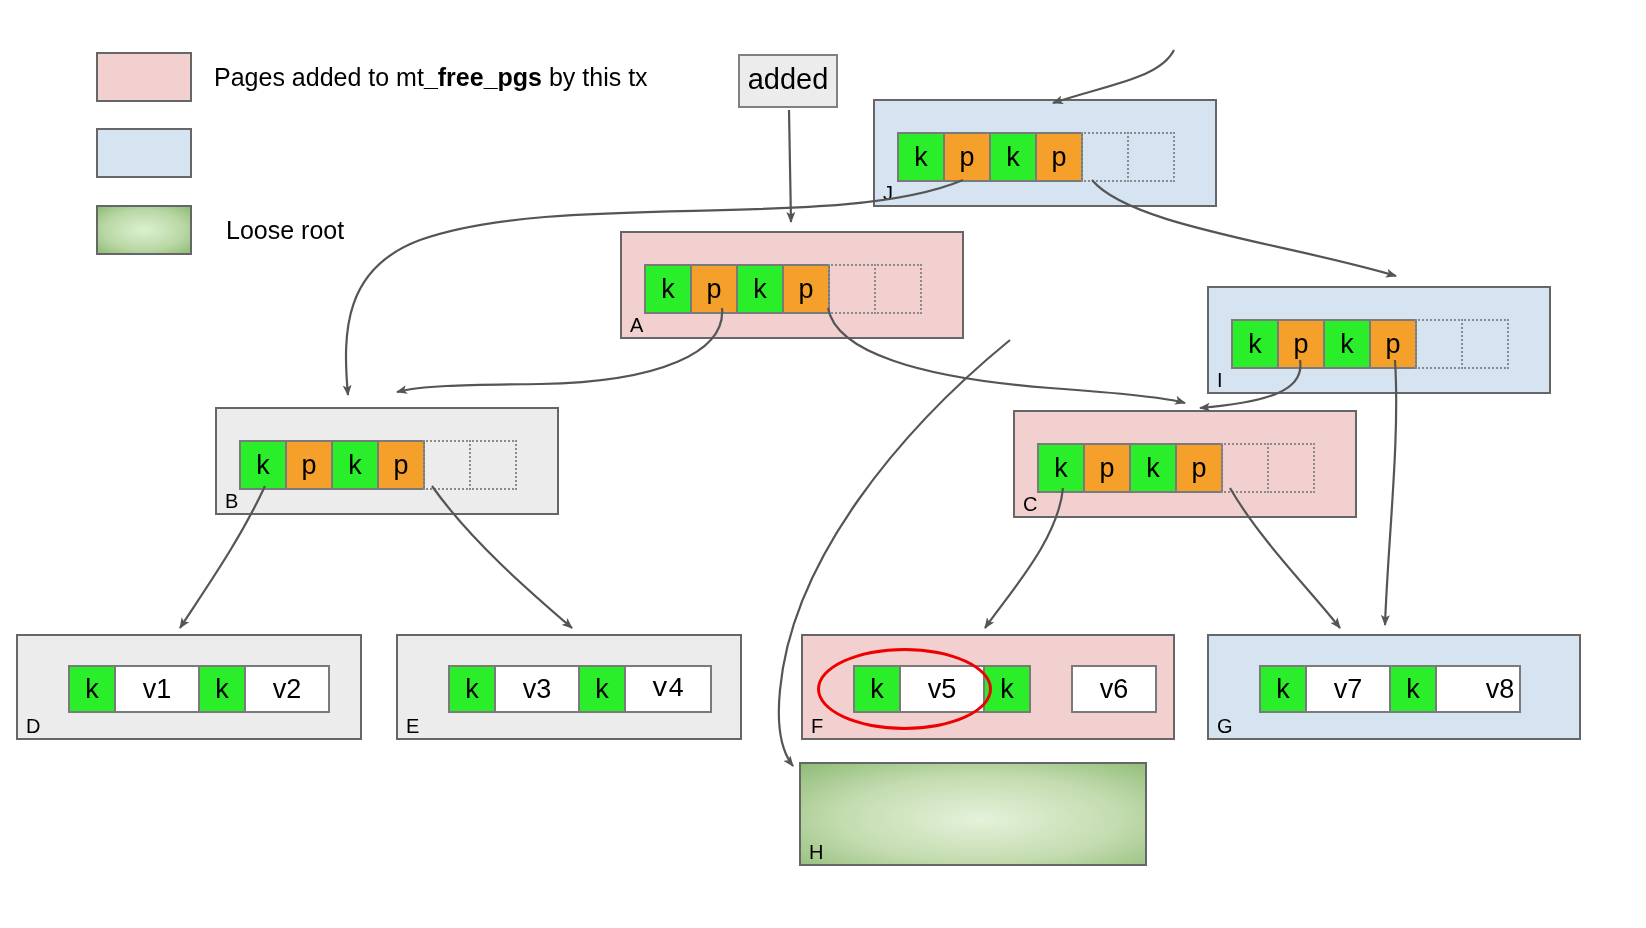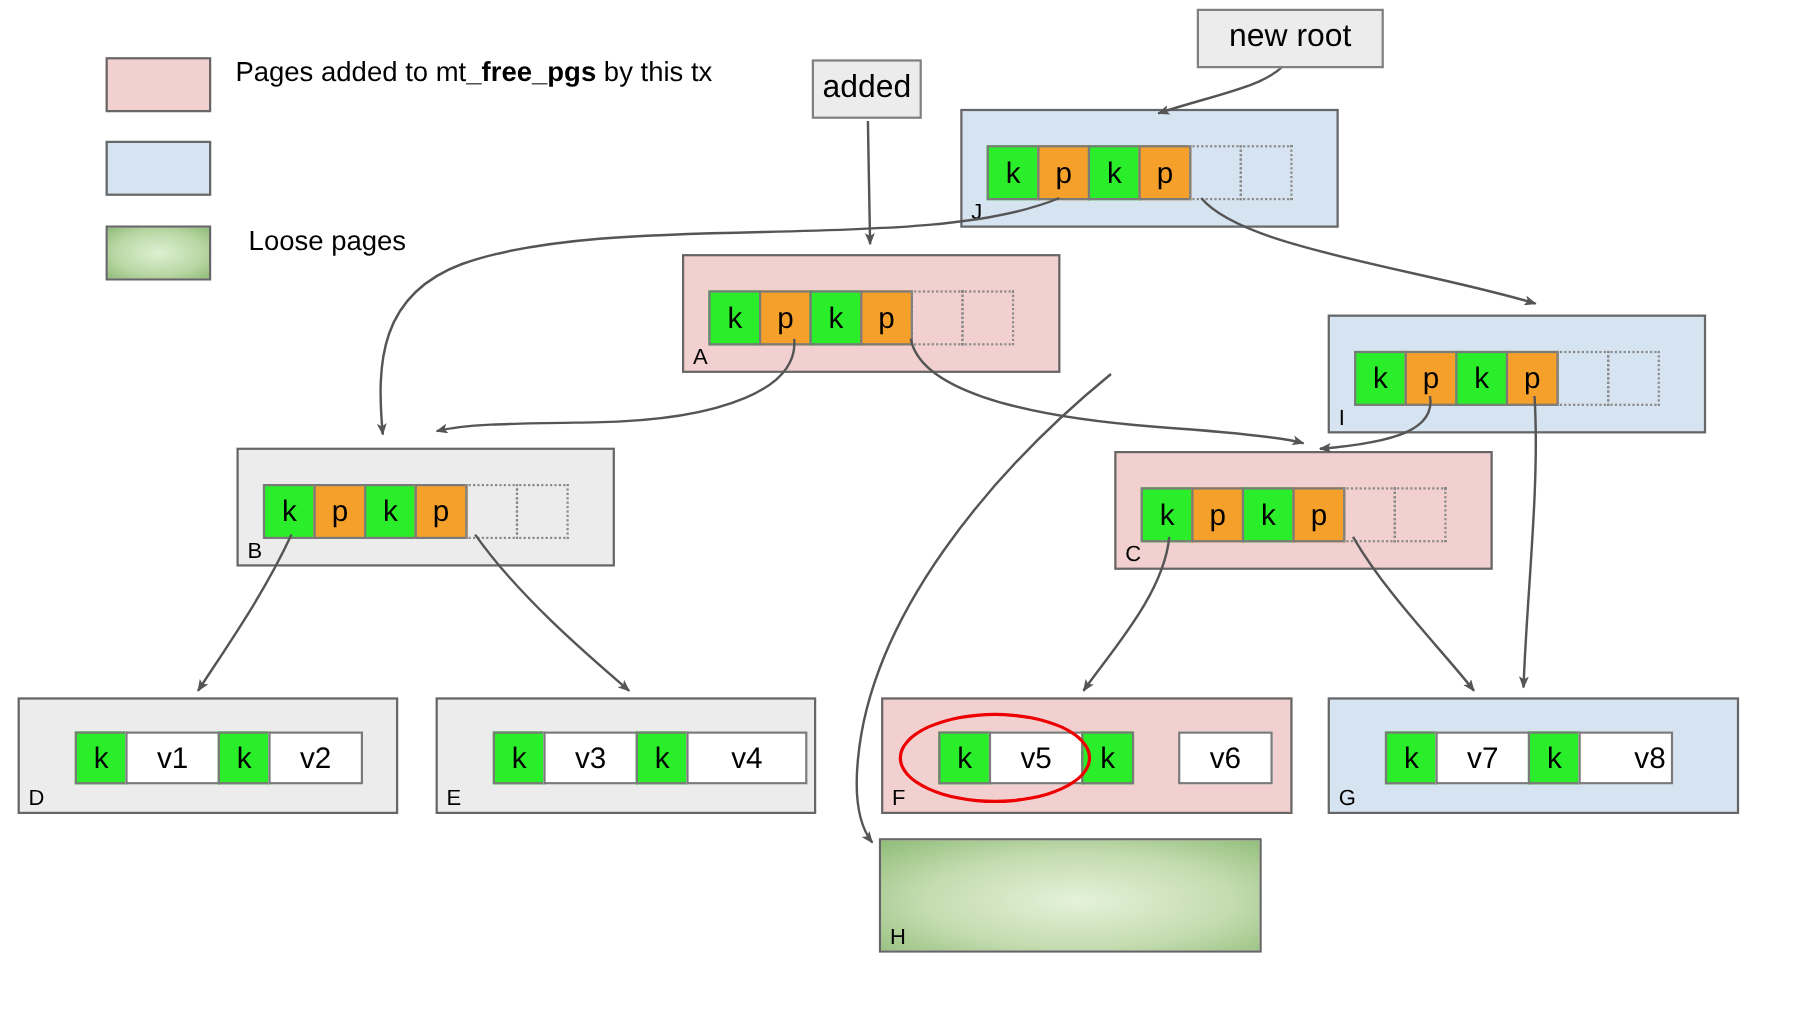--- a/index.html
+++ b/index.html
@@ -20,21 +20,21 @@
     left: 0; top: 0;
     width: 1646px; height: 928px;
     pointer-events: none;
     z-index: 5;
   }
 
   
   .legend-row {
     position: absolute;
     display: flex;
-    align-items: flex-start;
+    align-items: center;
     padding-left: 32px;
   }
   .legend-swatch {
     width: 96px;
     height: 50px;
     border: 2px solid #666666;
   }
   .legend-swatch.pink  { background: #f2d0d0; }
   .legend-swatch.blue  { background: #d6e3f0; }
   .legend-swatch.green {
@@ -161,25 +161,24 @@
     <div class="legend-swatch pink"></div>
     <div class="legend-label"><span>Pages added to mt</span><b>_free_pgs</b><span> by this tx</span></div>
   </div>
 
   <div class="legend-row" style="left:64px; top:128px;">
     <div class="legend-swatch blue"></div>
   </div>
 
   <div class="legend-row" style="left:64px; top:205px;">
     <div class="legend-swatch green"></div>
-    <div class="legend-label indent">Loose pages</div>
+    <div class="legend-label indent">Loose root</div>
   </div>
 
   <div class="callout" style="left:738px; top:54px; width:100px; height:54px;">added</div>
-  <div class="callout" style="left:1088px; top:8px; width:170px; height:54px;">new root</div>
 
   <div class="page blue" style="left:873px; top:99px; width:344px; height:108px;">
     <div class="cells" style="left:22px; top:31px;">
       <div class="cell k" style="width:48px;height:50px;">k</div>
       <div class="cell p" style="width:48px;height:50px;">p</div>
       <div class="cell k" style="width:48px;height:50px;">k</div>
       <div class="cell p" style="width:48px;height:50px;">p</div>
       <div class="cell empty" style="width:48px;height:50px;"></div>
       <div class="cell empty" style="width:48px;height:50px;"></div>
     </div>
@@ -242,21 +241,21 @@
       <div class="cell v" style="width:86px;height:48px;">v2</div>
     </div>
     <div class="page-letter">D</div>
   </div>
 
   <div class="page gray" style="left:396px; top:634px; width:346px; height:106px;">
     <div class="cells" style="left:50px; top:29px;">
       <div class="cell k" style="width:48px;height:48px;">k</div>
       <div class="cell v" style="width:86px;height:48px;">v3</div>
       <div class="cell k" style="width:48px;height:48px;">k</div>
-      <div class="cell v" style="width:110px;height:48px;">v4</div>
+      <div class="cell v" style="width:88px;height:48px;font-family:Liberation Mono, monospace;">v4</div>
     </div>
     <div class="page-letter">E</div>
   </div>
 
   <div class="page pink" style="left:801px; top:634px; width:374px; height:106px;">
     <div class="cells" style="left:50px; top:29px;">
       <div class="cell k" style="width:48px;height:48px;">k</div>
       <div class="cell v" style="width:86px;height:48px;">v5</div>
       <div class="cell k" style="width:48px;height:48px;">k</div>
       <div class="cell v" style="width:86px;height:48px;margin-left:40px;">v6</div>

